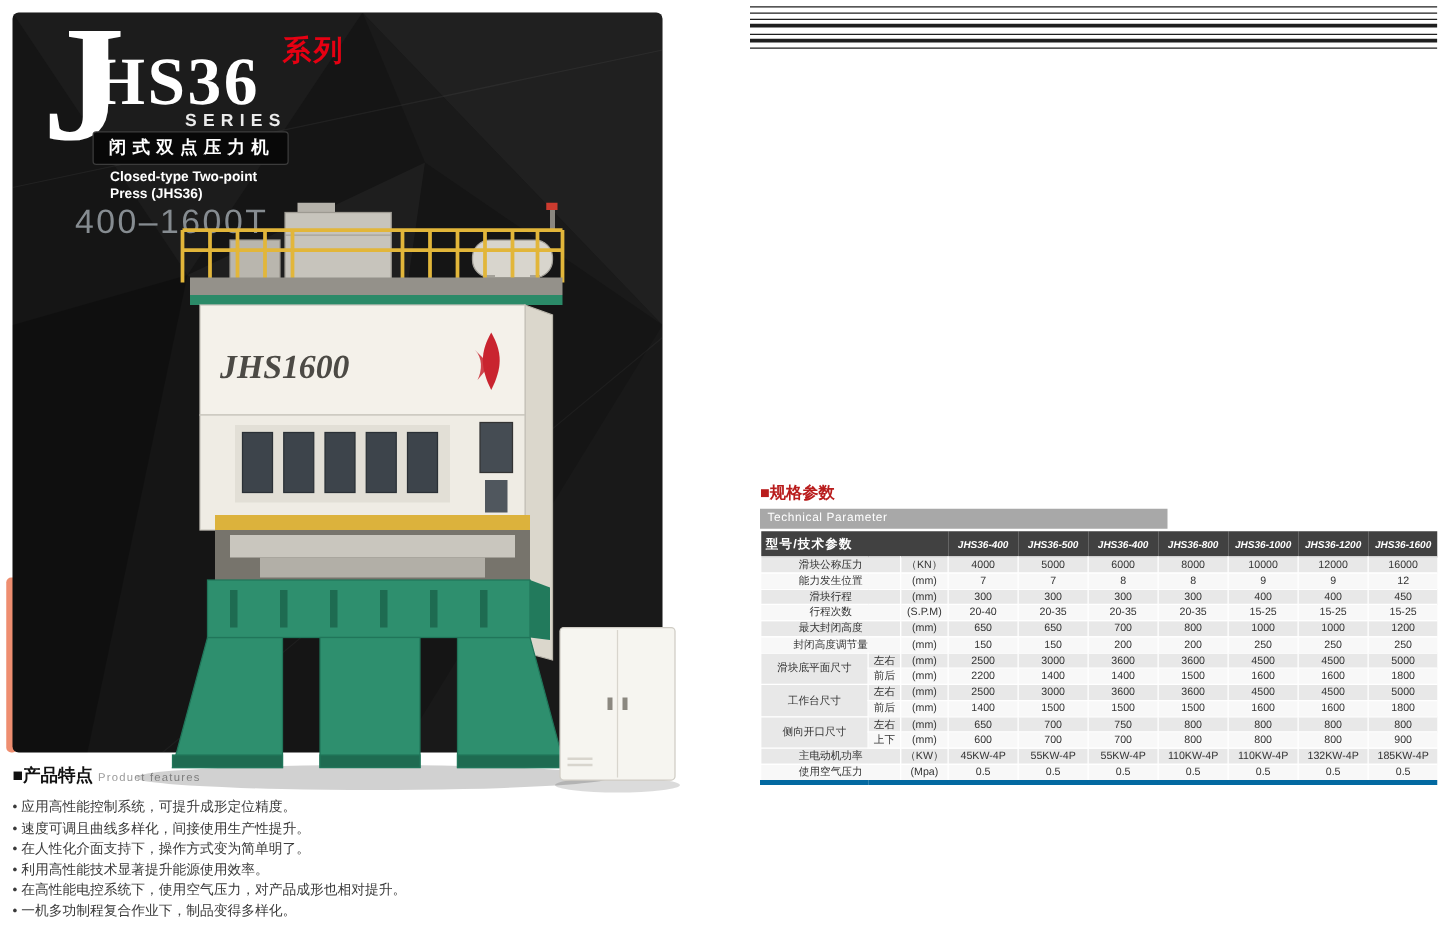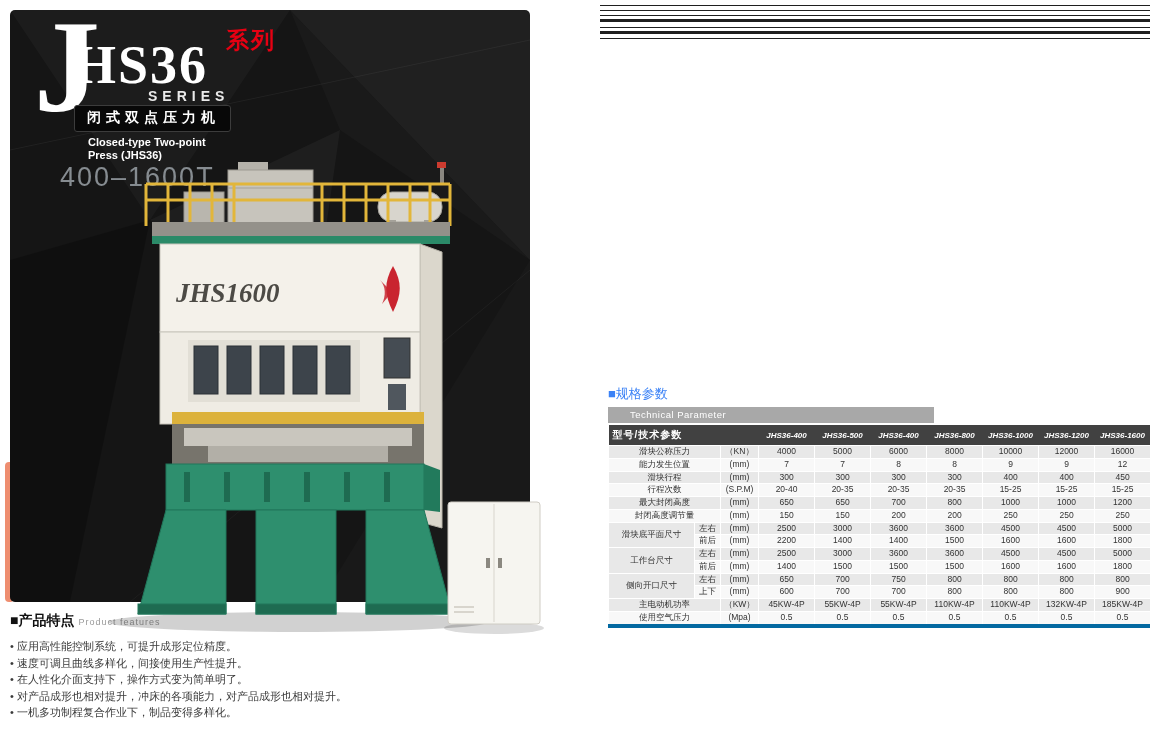--- a/index.html
+++ b/index.html
@@ -49,24 +49,24 @@
 
   
   .features { position:absolute; left:10px; top:612px; width:566px; z-index:2; }
   .features-heading { font-size:14px; font-weight:bold; color:#111111; }
   .features-heading .en { font-size:9px; font-weight:normal; color:#9a9a9a; margin-left:4px; letter-spacing:1px; }
   .feature-list { list-style:none; margin-top:8px; }
   .feature-list li { font-size:11px; color:#3a3a3a; line-height:16.5px; }
 
   
   .specs { position:absolute; left:608px; top:385px; width:542px; }
-  .specs-heading { font-size:13px; font-weight:normal; color:#3b82f6; margin-bottom:4px; }
+  .specs-heading { font-size:13px; font-weight:bold; color:#b91c1c; margin-bottom:4px; }
   .tech-bar {
     width:326px; background:#a8a8a8; color:#ffffff; font-size:9.5px;
-    letter-spacing:0.5px; padding:2px 6px 3px 22px; margin-bottom:2px;
+    letter-spacing:0.5px; padding:2px 6px 3px 6px; margin-bottom:2px;
   }
   table.spec { border-collapse:collapse; width:542px; table-layout:fixed; border-bottom:4px solid #0369a1; }
   table.spec th { background:#414141; color:#ffffff; }
   th.corner { text-align:left; font-size:10px; font-weight:bold; padding:3px 4px; letter-spacing:1px; }
   th.model  { font-size:8px; font-style:italic; font-weight:bold; text-align:center; padding:3px 0; }
   table.spec td { border:1px solid #ffffff; font-size:8.5px; color:#333333; text-align:center; padding:1px; height:12px; line-height:1.15; }
   td.name { text-align:left; padding-left:4px; font-size:9px; color:#222222; }
   td.sub  { font-size:8.5px;margin-left:34px; }
   td.unit { font-size:7.5px; color:#444444; }
   tr.odd  td { background:#e8e8e8; }
@@ -209,21 +209,22 @@
   </svg>
 
   <div class="features">
     <div class="features-heading">
       <span>■产品特点</span><span class="en">Product features</span>
     </div>
     <ul class="feature-list" id="feature-list">
         <li class="feature-item">• 应用高性能控制系统，可提升成形定位精度。</li>
         <li class="feature-item">• 速度可调且曲线多样化，间接使用生产性提升。</li>
         <li class="feature-item">• 在人性化介面支持下，操作方式变为简单明了。</li>
-        <li class="feature-item">• 对产品成形也相对提升，冲床的各项能力，对产品成形也相对提升。</li>
+        <li class="feature-item">• 利用高性能技术显著提升能源使用效率。</li>
+        <li class="feature-item">• 在高性能电控系统下，使用空气压力，对产品成形也相对提升。</li>
         <li class="feature-item">• 一机多功制程复合作业下，制品变得多样化。</li>
       </ul>
   </div>
 
   <div class="specs">
     <div class="specs-heading">■规格参数</div>
     <div class="tech-bar">Technical Parameter</div>
     <table class="spec">
       <colgroup>
         <col style="width:86px">

